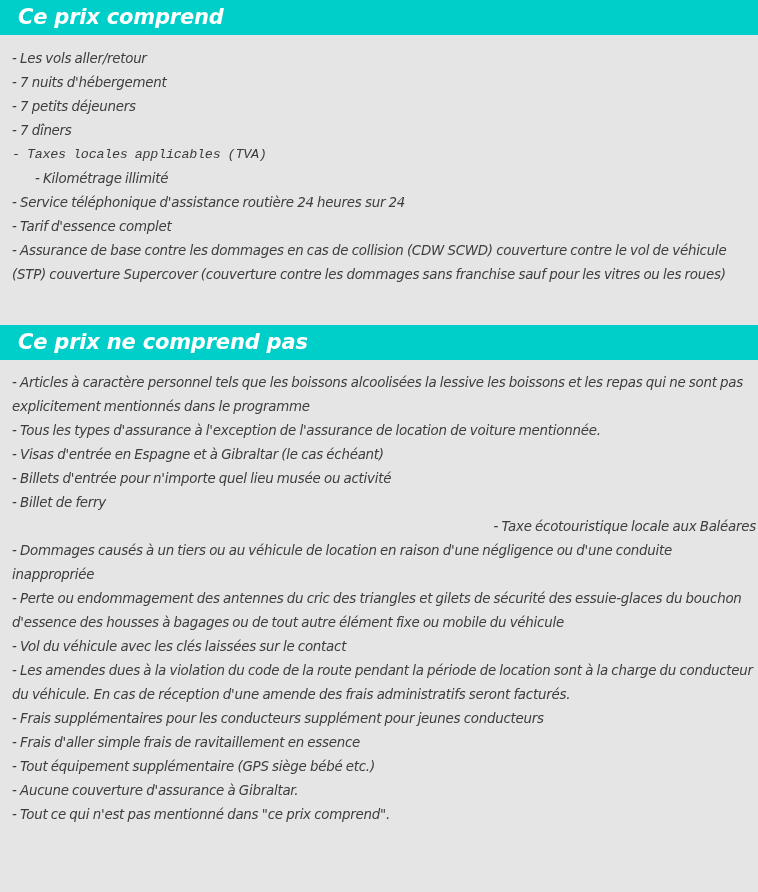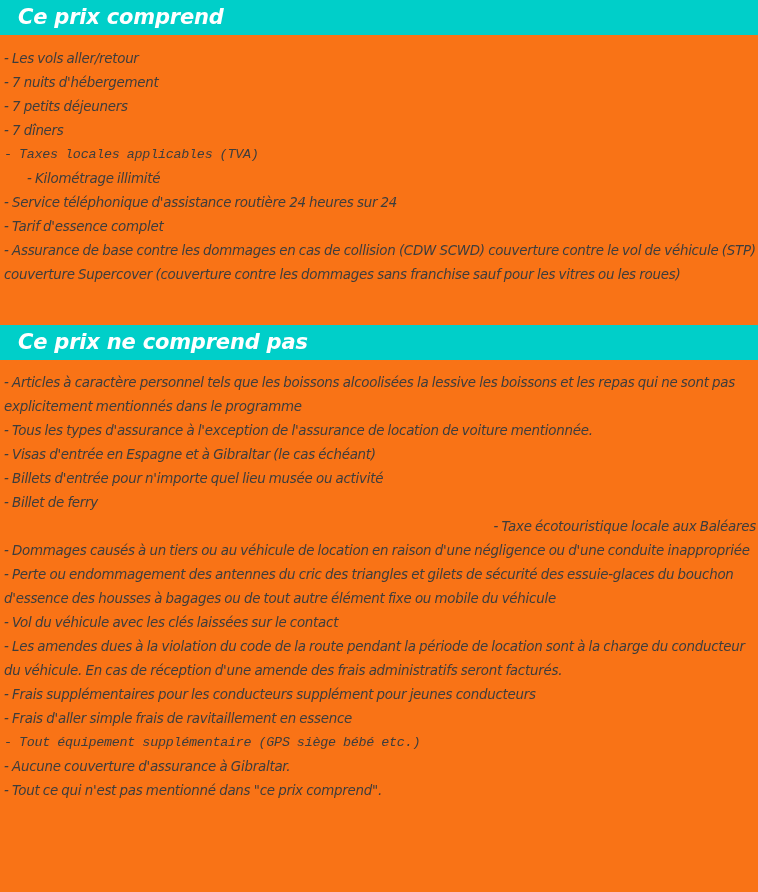--- a/index.html
+++ b/index.html
@@ -32,21 +32,21 @@
     font-size: 21px;
     line-height: 35px;
     height: 35px;
     padding-left: 18px;
     letter-spacing: -0.2px;
     white-space: nowrap;
     overflow: hidden;
   }
   
   .section-body {
-    padding: 0 2px 0 4px;
+    padding: 0 2px 0 12px;
     box-sizing: border-box;
     width: 758px;
   }
   .body-line {
     font-family: "DejaVu Sans", sans-serif;
     font-style: italic;
     font-weight: 400;
     font-size: 13.4px;
     line-height: 24px;
     color: #3d3d3d;
@@ -57,21 +57,21 @@
     text-align: left;
   }
   
   #section-included .section-body { padding-top: 12px; }
   #section-excluded .section-body { padding-top: 11px; }
   .gap-between { height: 38px; }
 </style>
 </head>
 <body>
 
-<div class="page" style="background: #f97316;">
+<div class="page" style="background: #e5e5e5;">
 
   <section id="section-included">
     <div class="section-header" style="background: rgb(0, 207, 201); color: rgb(255, 255, 255);">Ce prix comprend</div>
     <div class="section-body">
         <p class="body-line" style="color: rgb(61, 61, 61);">- Les vols aller/retour</p>
         <p class="body-line" style="color: rgb(61, 61, 61);">- 7 nuits d'hébergement</p>
         <p class="body-line" style="color: rgb(61, 61, 61);">- 7 petits déjeuners</p>
         <p class="body-line" style="color: rgb(61, 61, 61);">- 7 dîners</p>
         <p class="body-line" style="color: rgb(61, 61, 61); font-family: Liberation Mono, monospace;">- Taxes locales applicables (TVA)</p>
         <p class="body-line" style="color: rgb(61, 61, 61); margin-left: 23px;">- Kilométrage illimité</p>
@@ -91,19 +91,19 @@
         <p class="body-line" style="color: rgb(61, 61, 61);">- Visas d'entrée en Espagne et à Gibraltar (le cas échéant)</p>
         <p class="body-line" style="color: rgb(61, 61, 61);">- Billets d'entrée pour n'importe quel lieu musée ou activité</p>
         <p class="body-line" style="color: rgb(61, 61, 61);">- Billet de ferry</p>
         <p class="body-line" style="color: rgb(61, 61, 61); text-align: right;">- Taxe écotouristique locale aux Baléares</p>
         <p class="body-line" style="color: rgb(61, 61, 61);">- Dommages causés à un tiers ou au véhicule de location en raison d'une négligence ou d'une conduite inappropriée</p>
         <p class="body-line" style="color: rgb(61, 61, 61);">- Perte ou endommagement des antennes du cric des triangles et gilets de sécurité des essuie-glaces du bouchon d'essence des housses à bagages ou de tout autre élément fixe ou mobile du véhicule</p>
         <p class="body-line" style="color: rgb(61, 61, 61);">- Vol du véhicule avec les clés laissées sur le contact</p>
         <p class="body-line" style="color: rgb(61, 61, 61);">- Les amendes dues à la violation du code de la route pendant la période de location sont à la charge du conducteur du véhicule. En cas de réception d'une amende des frais administratifs seront facturés.</p>
         <p class="body-line" style="color: rgb(61, 61, 61);">- Frais supplémentaires pour les conducteurs supplément pour jeunes conducteurs</p>
         <p class="body-line" style="color: rgb(61, 61, 61);">- Frais d'aller simple frais de ravitaillement en essence</p>
-        <p class="body-line" style="color: rgb(61, 61, 61); font-family: Liberation Mono, monospace;">- Tout équipement supplémentaire (GPS siège bébé etc.)</p>
+        <p class="body-line" style="color: rgb(61, 61, 61);">- Tout équipement supplémentaire (GPS siège bébé etc.)</p>
         <p class="body-line" style="color: rgb(61, 61, 61);">- Aucune couverture d'assurance à Gibraltar.</p>
         <p class="body-line" style="color: rgb(61, 61, 61);">- Tout ce qui n'est pas mentionné dans "ce prix comprend".</p>
       </div>
   </section>
 
 </div>
 
 </body></html>

